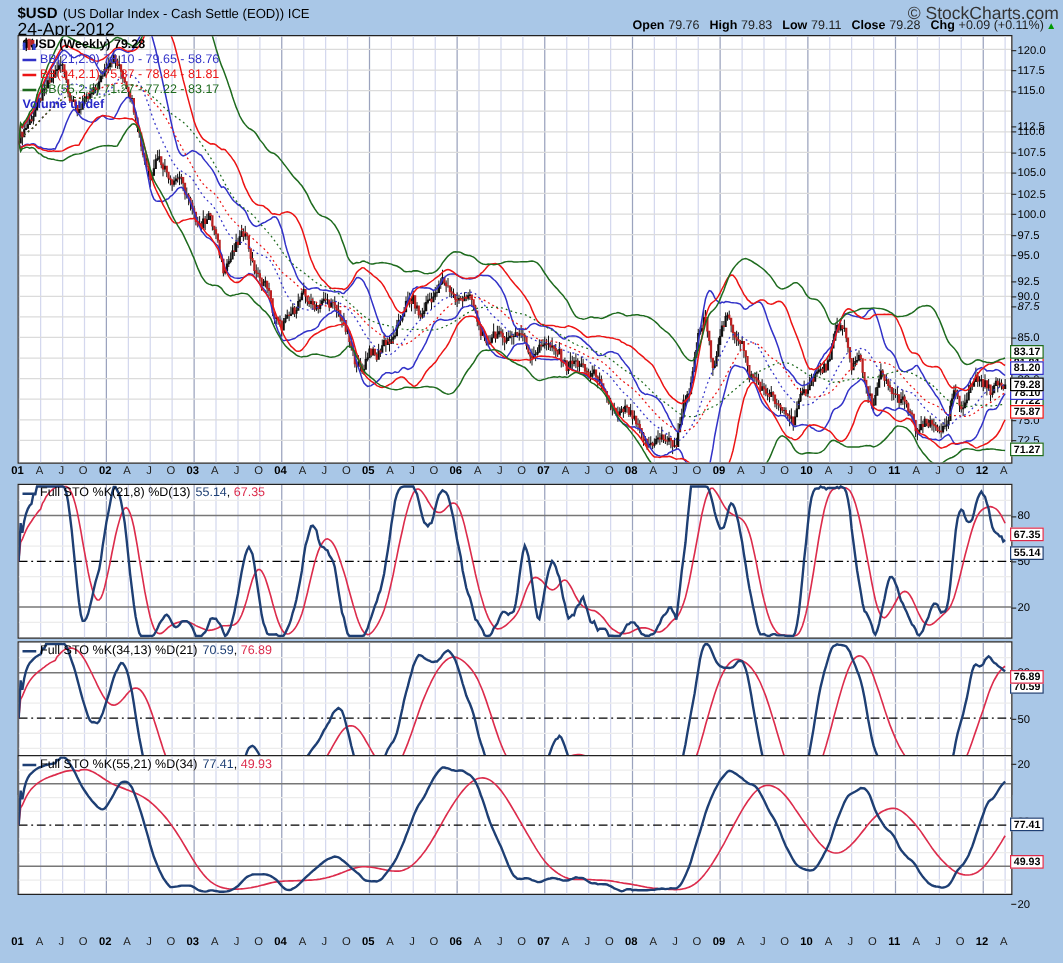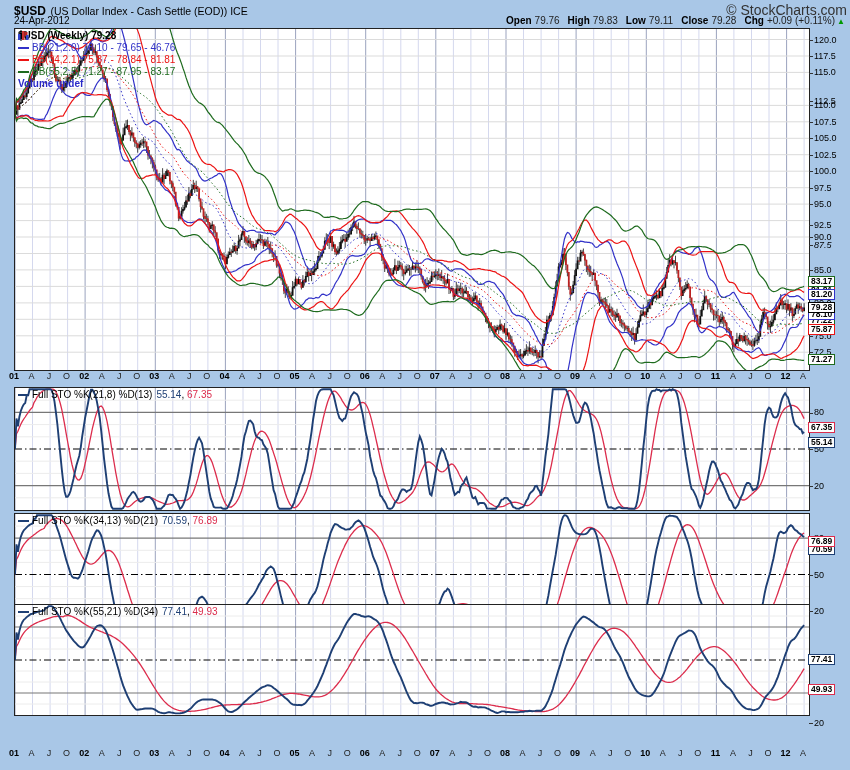--- a/index.html
+++ b/index.html
@@ -4,21 +4,21 @@
 <style>
   *{margin:0;padding:0;box-sizing:border-box;}
   html,body{background:#A9C7E7;}
   body{font-family:"Liberation Sans",sans-serif;}
   .stage{position:relative;width:850px;height:770px;background:#A9C7E7;overflow:hidden;}
   .hdr1{position:absolute;top:1px;left:14px;right:3px;height:13px;white-space:nowrap;}
   .sym{font-weight:bold;font-size:12px;color:#000;}
   .trest{font-size:10.5px;color:#000;}
   .copy{position:absolute;right:3px;top:2px;font-size:14px;color:#333;}
   .hdr2{position:absolute;top:15px;left:14px;right:3px;height:13px;}
-  .date{position:absolute;left:0;top:0;font-size:10px;color:#000;}
+  .date{position:absolute;left:0;top:0;font-size:14px;color:#000;}
   .ohlc{position:absolute;right:2px;top:0;font-size:10px;color:#222;white-space:nowrap;}
   .ohlc .ol{font-weight:bold;color:#000;margin-left:8px;}
   .ohlc .ov{margin-left:3px;}
   .arrow{color:#009900;font-size:8px;margin-left:2px;}
   .plot{position:absolute;left:14px;width:796px;background:#fff;border:1px solid #222;}
   .plot svg{position:absolute;left:0;top:0;display:block;}
   .legend{position:absolute;left:3px;top:1px;font-size:10px;line-height:12px;white-space:nowrap;z-index:5;}
   .lrow{display:flex;align-items:center;}
   .dash{display:inline-block;width:11px;height:0;border-top:2px solid #000;margin-right:3px;flex:0 0 auto;}
   .overlay{position:absolute;left:0;top:0;width:850px;height:770px;pointer-events:none;}
@@ -129,29 +129,29 @@
           <svg width="11" height="11" style="margin-right:3px">
             <line x1="3" y1="0" x2="3" y2="11" stroke="#000"></line>
             <rect x="1.5" y="3" width="3" height="5" fill="#000"></rect>
             <line x1="8" y1="1" x2="8" y2="10" stroke="#000"></line>
             <rect x="6.5" y="2" width="3" height="4" fill="#B22"></rect>
           </svg>
           <b>$USD (Weekly) 79.28</b>
         </div>
         <div class="lrow">
           <span class="dash" style="border-color: rgb(50, 50, 200);"></span>
-          <span class="bl" style="color: rgb(50, 50, 200);">BB(21,2.0) 78.10 - 79.65 - 46.76</span>
+          <span class="bl" style="color: rgb(50, 50, 200);">BB(21,2.0) 78.10 - 79.65 - 58.76</span>
         </div>
         <div class="lrow">
           <span class="dash" style="border-color: rgb(236, 20, 20);"></span>
           <span class="bl" style="color: rgb(236, 20, 20);">BB(34,2.1) 75.87 - 78.84 - 81.81</span>
         </div>
         <div class="lrow">
           <span class="dash" style="border-color: rgb(30, 107, 30);"></span>
-          <span class="bl" style="color: rgb(30, 107, 30);">BB(55,2.5) 71.27 - 87.95 - 83.17</span>
+          <span class="bl" style="color: rgb(30, 107, 30);">BB(55,2.5) 71.27 - 77.22 - 83.17</span>
         </div>
         <div class="lrow">
           <svg width="11" height="10" style="margin-right:3px">
             <rect x="0" y="4" width="2.5" height="6" fill="#3344CC"></rect>
             <rect x="4" y="1" width="2.5" height="9" fill="#CC3333"></rect>
             <rect x="8" y="5" width="2.5" height="5" fill="#3344CC"></rect>
           </svg>
           <span style="color:#2929C8;font-weight:bold">Volume undef</span>
         </div>
       </div>

